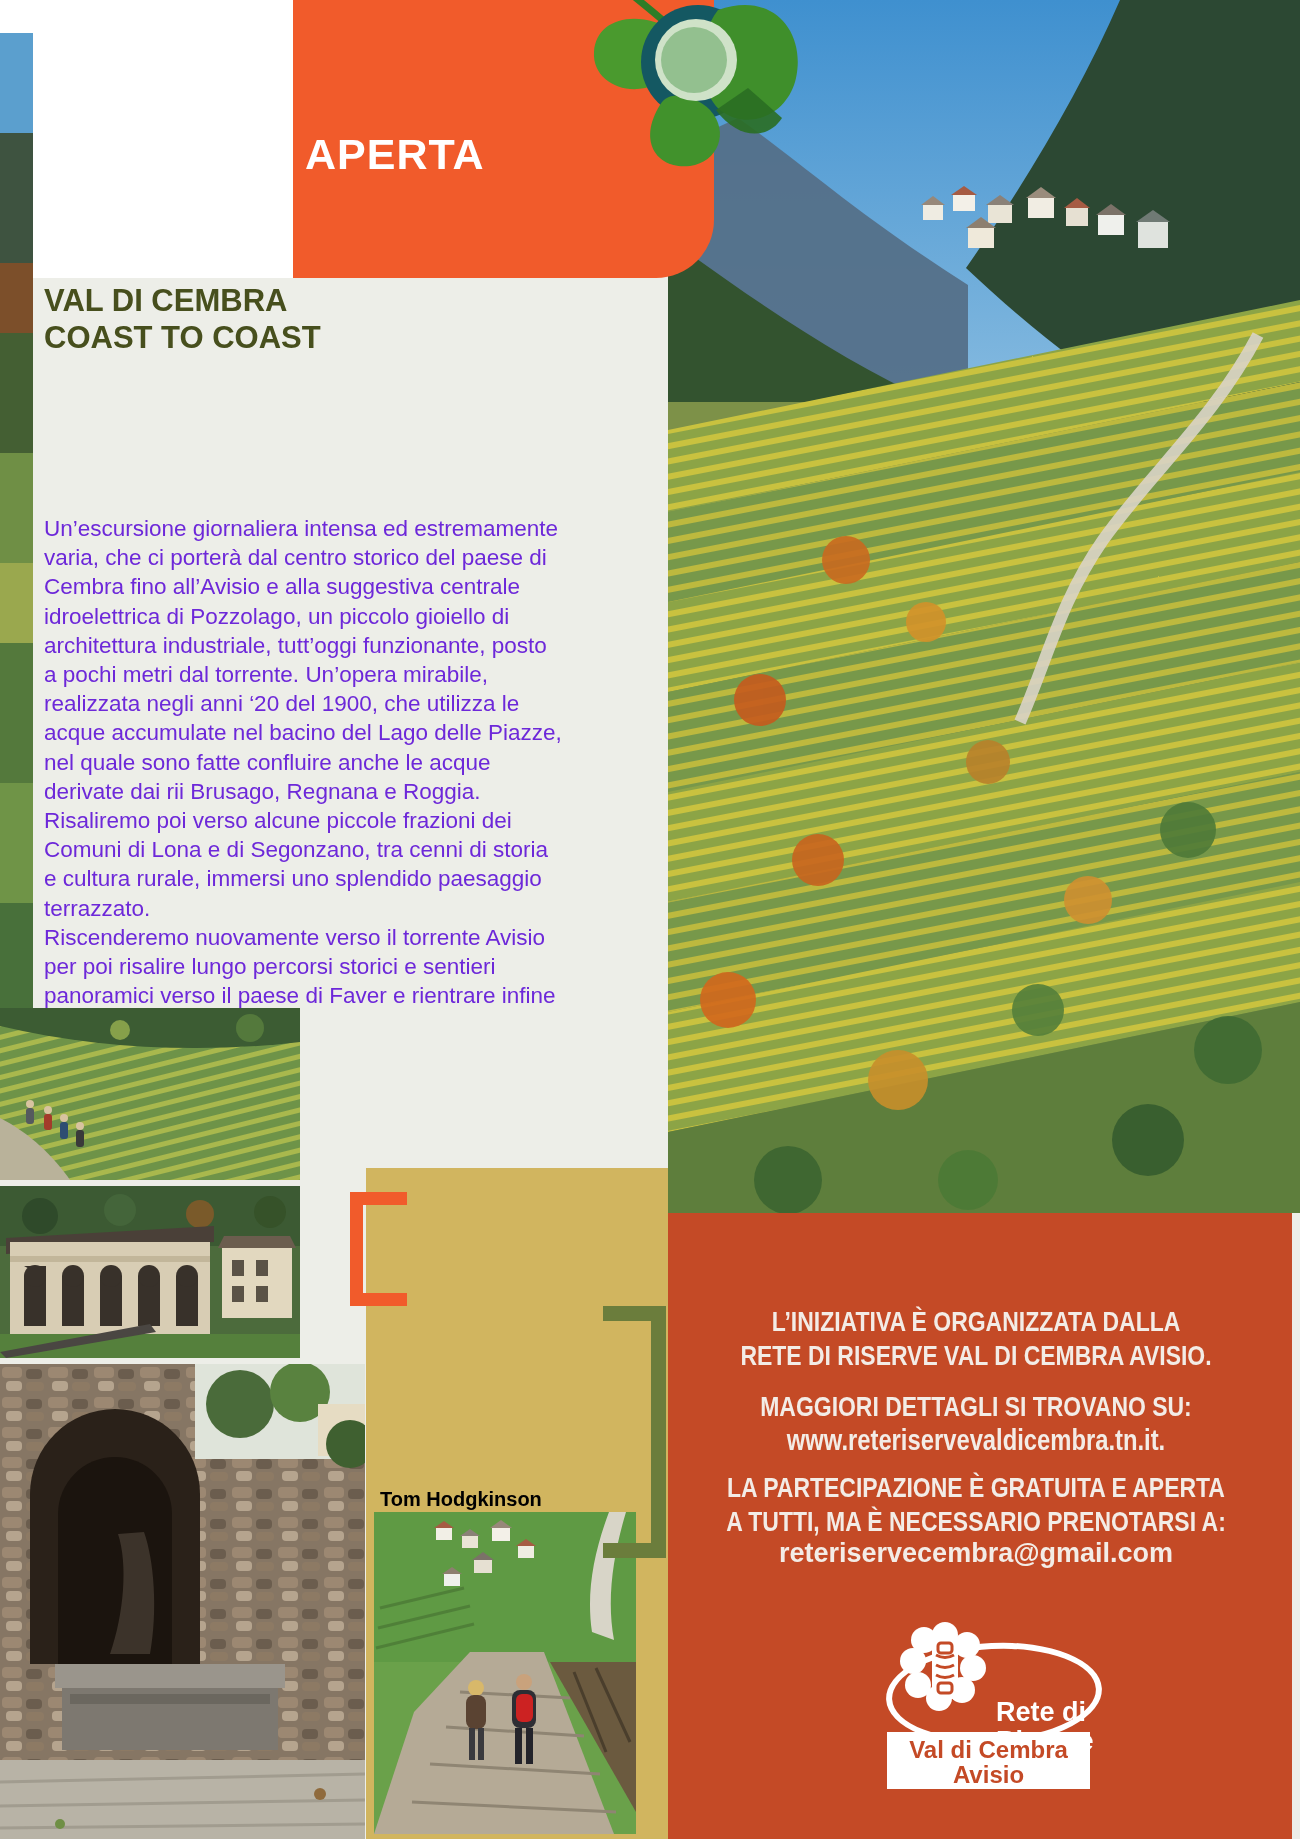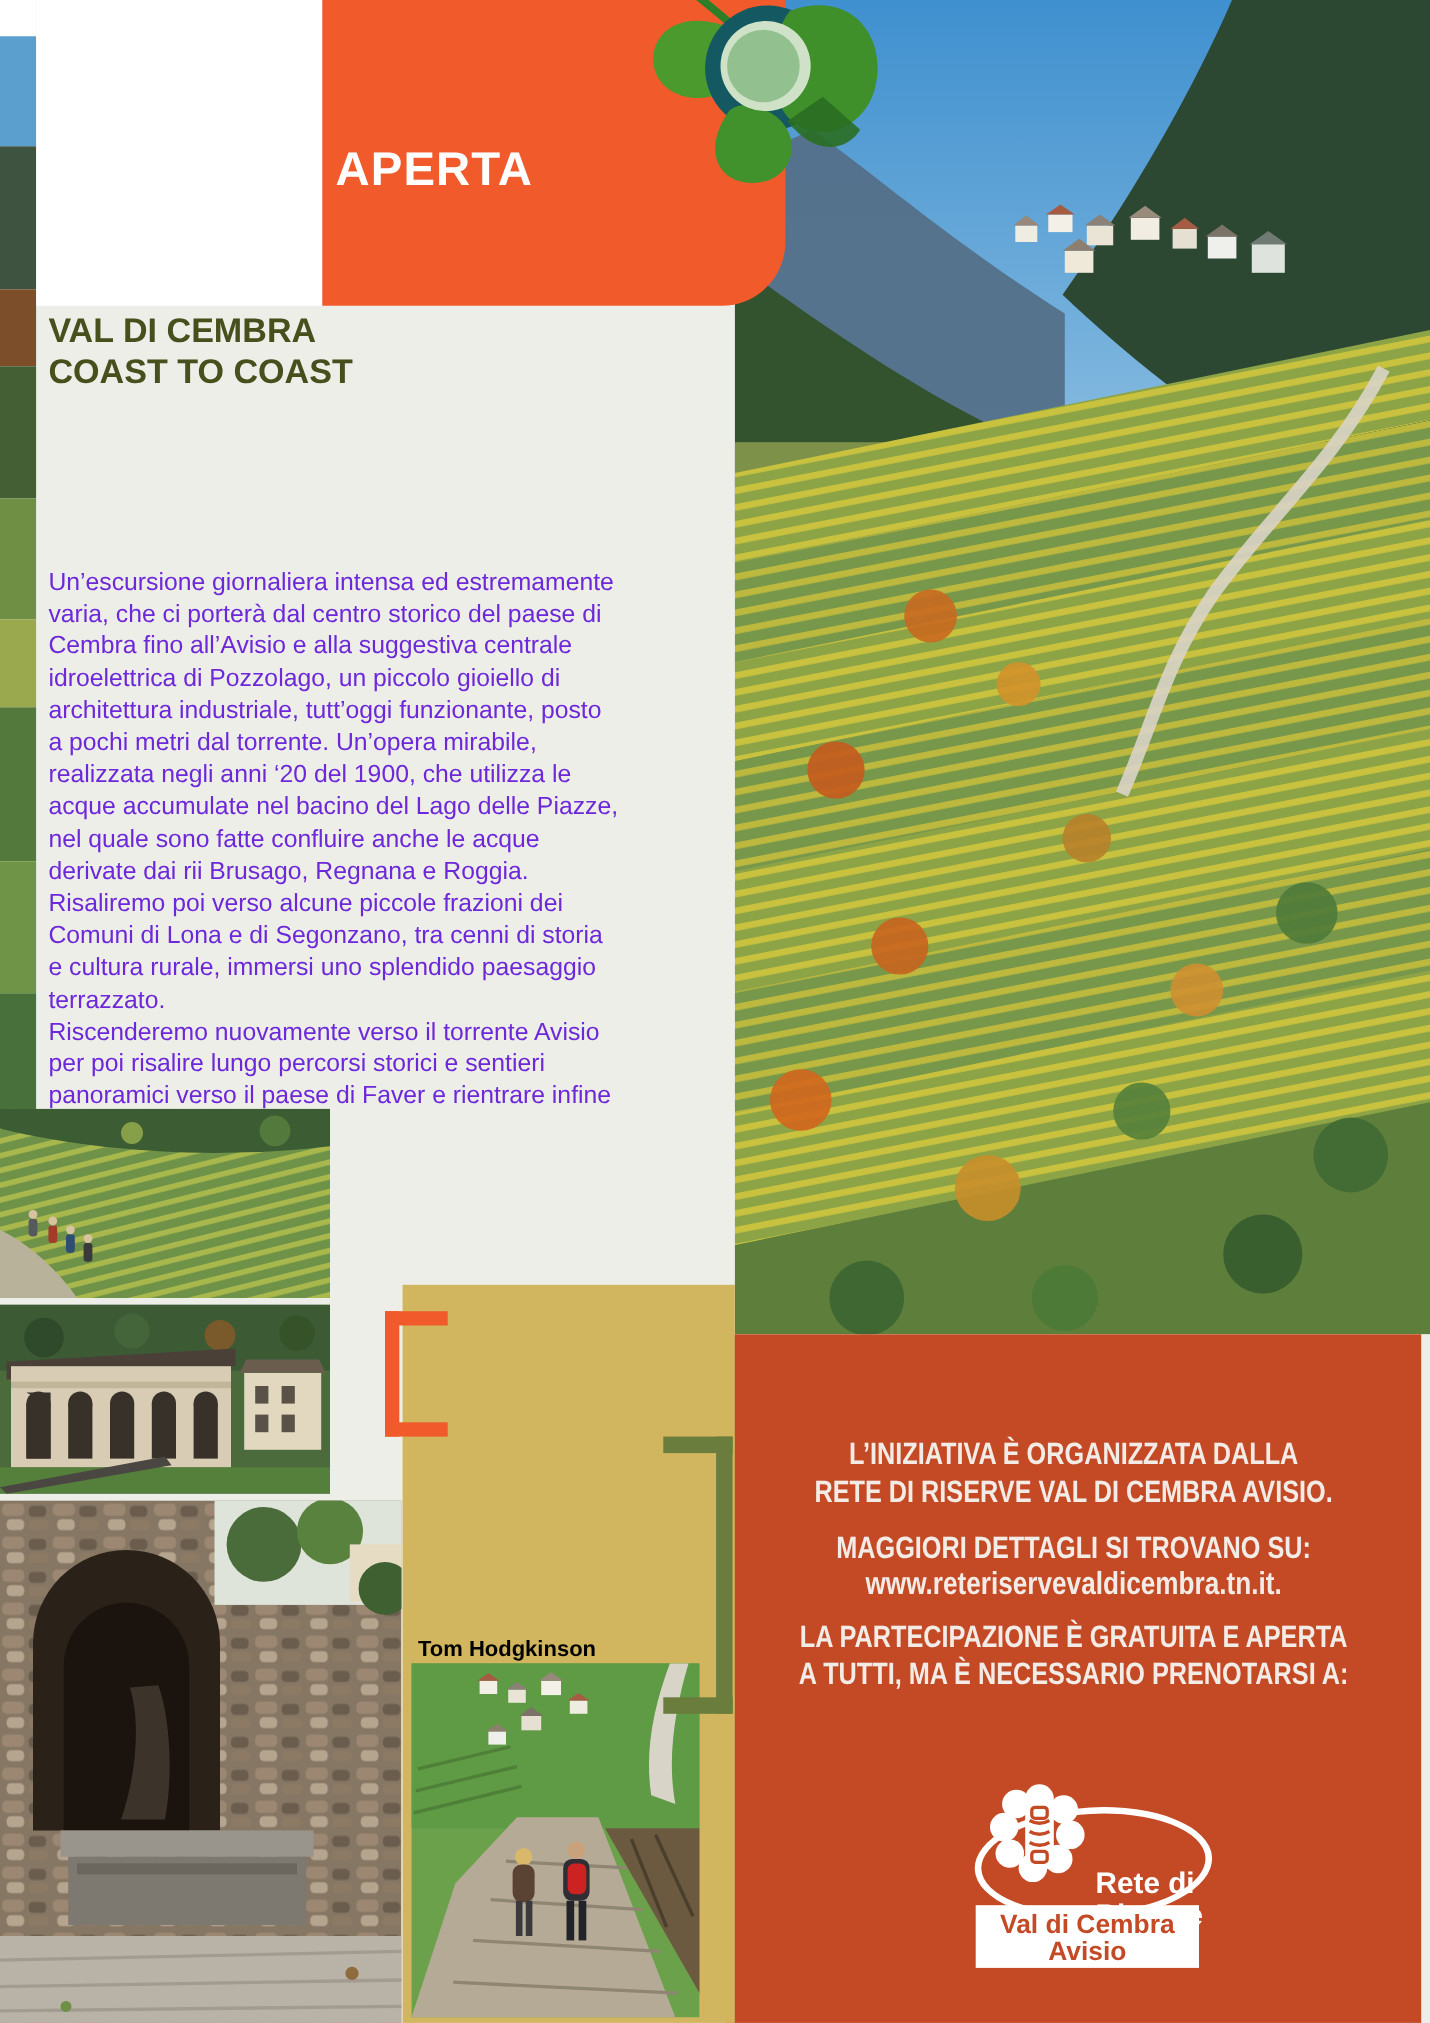--- a/index.html
+++ b/index.html
@@ -323,20 +323,21 @@
     </g>
   </svg>
 
   <div class="abs info-panel">
     <div class="txt cond info-organizer">L’INIZIATIVA È ORGANIZZATA DALLA
 RETE DI RISERVE VAL DI CEMBRA AVISIO.</div>
     <div class="txt cond info-details">MAGGIORI DETTAGLI SI TROVANO SU:</div>
     <div class="txt cond info-website">www.reteriservevaldicembra.tn.it.</div>
     <div class="txt cond info-participation">LA PARTECIPAZIONE È GRATUITA E APERTA
 A TUTTI, MA È NECESSARIO PRENOTARSI A:</div>
+    <div class="txt info-email">reteriservecembra@gmail.com</div>
 
     <div class="org-logo">
       <div class="logo-ellipse"></div>
       <svg class="flower" viewBox="0 0 90 96">
         <g fill="#ffffff">
           <circle cx="45" cy="14" r="13"></circle>
             <circle cx="67" cy="24" r="13"></circle>
             <circle cx="73" cy="47" r="13"></circle>
           <circle cx="62" cy="69" r="13"></circle>
             <circle cx="39" cy="77" r="13"></circle>

